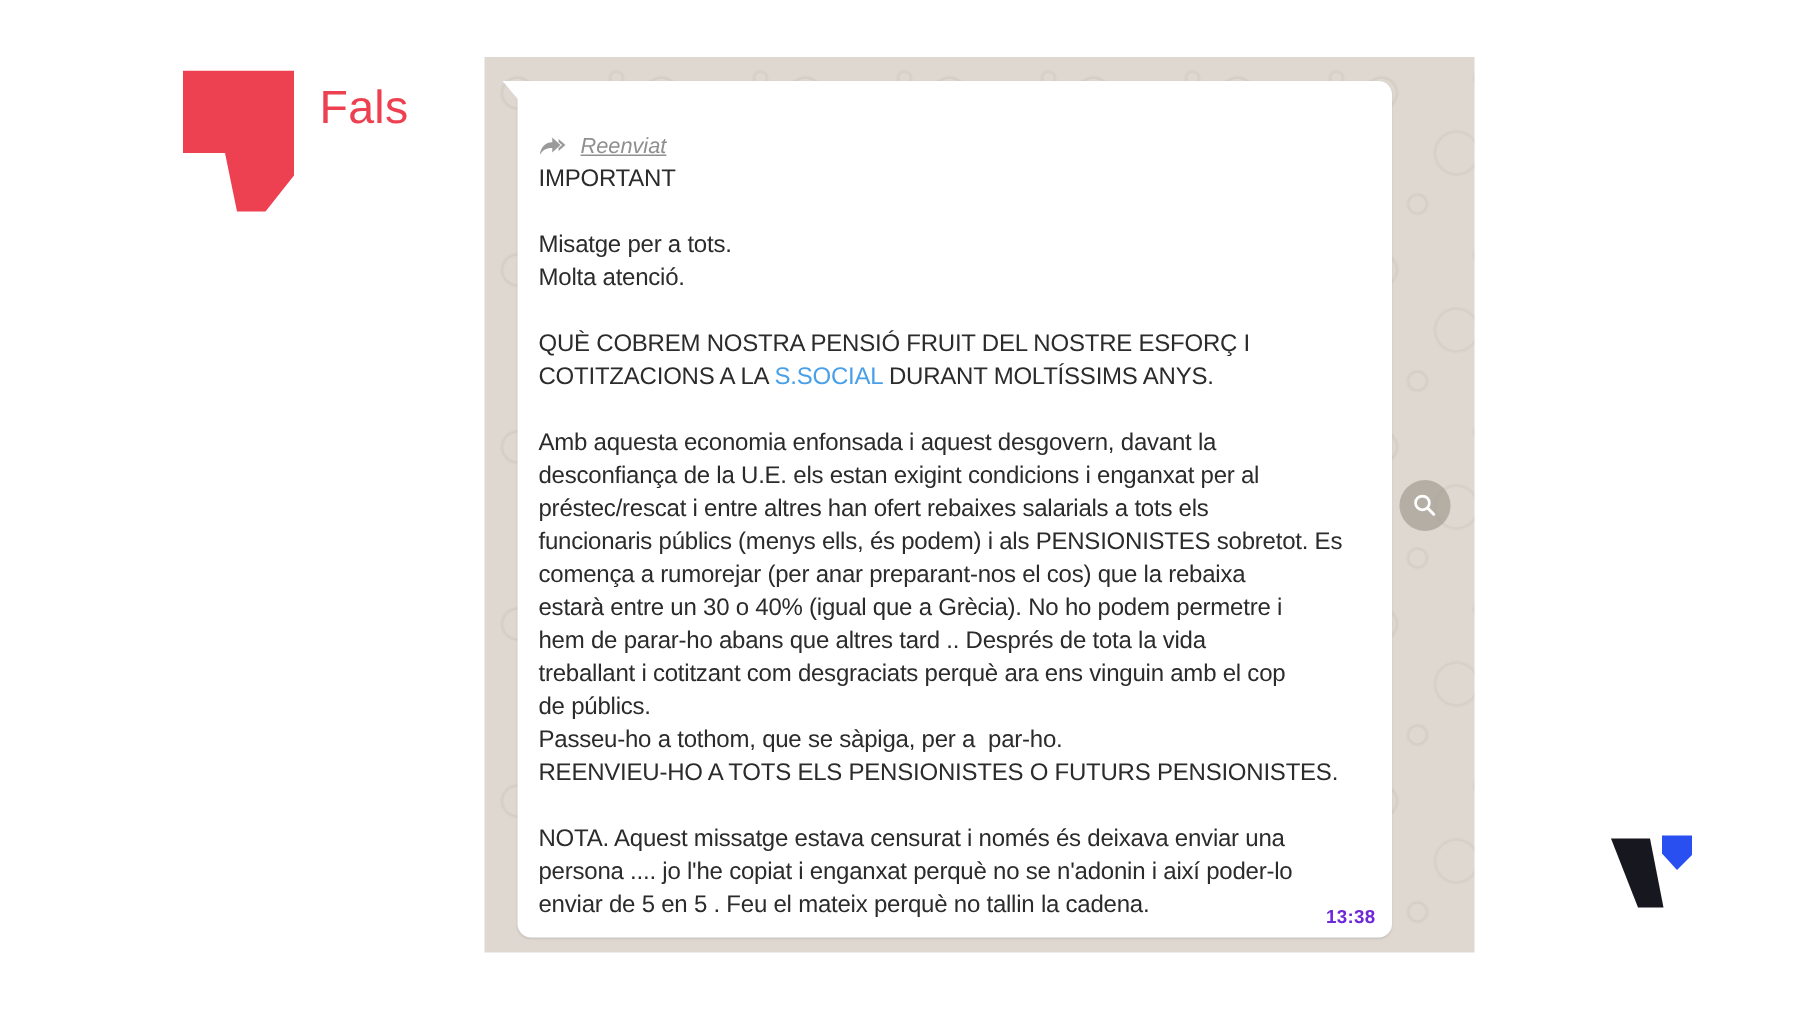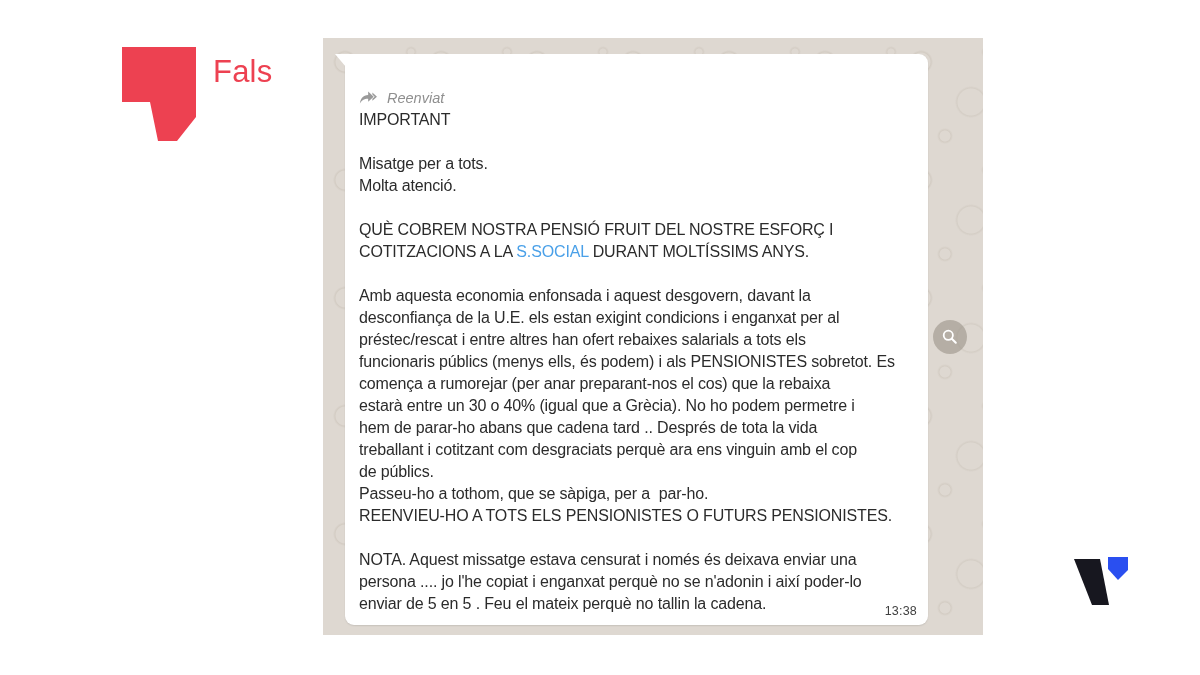--- a/index.html
+++ b/index.html
@@ -30,32 +30,32 @@
     background:#ffffff;border-radius:0 9px 9px 9px;
     padding:32px 8px 10px 14px;
     box-shadow:0 1px 1.5px rgba(0,0,0,.10);
   }
   .bubble::before{ 
     content:"";position:absolute;left:-10px;top:0;width:11px;height:13px;
     background:#ffffff;clip-path:polygon(0 0,100% 0,100% 100%);
   }
   .forwarded-row{
     display:flex;align-items:center;gap:6px;height:23px;
-    color:#8f8f8f;font-size:14.5px;font-style:italic;
+    color:#8f8f8f;font-size:14.5px;font-style:italic;text-decoration:underline;
   }
   .forwarded-row svg{flex:0 0 auto;}
   .msg-lines{margin-top:0;}
   .msg-line{
     height:22px;line-height:22px;font-size:16px;letter-spacing:-.15px;
     color:#2b2b2b;white-space:pre;
   }
   .msg-link{color:var(--link,#4aa0e8);cursor:pointer;text-align:right;}
   .timestamp{
     position:absolute;right:11px;bottom:7px;
-    font-size:12.5px;color:#404040;letter-spacing:.2px;
+    font-size:12.5px;color:#6d28d9;letter-spacing:.2px;font-weight:bold;
   }
   
   .zoom-btn{
     position:absolute;left:610px;top:282px;width:34px;height:34px;border-radius:50%;
     background:rgba(148,141,130,.55);
     display:flex;align-items:center;justify-content:center;cursor:pointer;border:none;padding:0;
   }
   
   .brand-logo{position:absolute;left:1072px;top:556px;width:60px;height:52px;}
 </style>
@@ -87,21 +87,21 @@
         <div class="msg-line">&nbsp;</div>
         <div class="msg-line"><span>QUÈ COBREM NOSTRA PENSIÓ FRUIT DEL NOSTRE ESFORÇ I</span></div>
         <div class="msg-line"><span>COTITZACIONS A LA </span><span class="msg-link">S.SOCIAL</span><span> DURANT MOLTÍSSIMS ANYS.</span></div>
         <div class="msg-line">&nbsp;</div>
         <div class="msg-line"><span>Amb aquesta economia enfonsada i aquest desgovern, davant la</span></div>
         <div class="msg-line"><span>desconfiança de la U.E. els estan exigint condicions i enganxat per al</span></div>
         <div class="msg-line"><span>préstec/rescat i entre altres han ofert rebaixes salarials a tots els</span></div>
         <div class="msg-line"><span>funcionaris públics (menys ells, és podem) i als PENSIONISTES sobretot. Es</span></div>
         <div class="msg-line"><span>comença a rumorejar (per anar preparant-nos el cos) que la rebaixa</span></div>
         <div class="msg-line"><span>estarà entre un 30 o 40% (igual que a Grècia). No ho podem permetre i</span></div>
-        <div class="msg-line"><span>hem de parar-ho abans que cadena tard .. Després de tota la vida</span></div>
+        <div class="msg-line"><span>hem de parar-ho abans que altres tard .. Després de tota la vida</span></div>
         <div class="msg-line"><span>treballant i cotitzant com desgraciats perquè ara ens vinguin amb el cop</span></div>
         <div class="msg-line"><span>de públics.</span></div>
         <div class="msg-line"><span>Passeu-ho a tothom, que se sàpiga, per a  par-ho.</span></div>
         <div class="msg-line"><span>REENVIEU-HO A TOTS ELS PENSIONISTES O FUTURS PENSIONISTES.</span></div>
         <div class="msg-line">&nbsp;</div>
         <div class="msg-line"><span>NOTA. Aquest missatge estava censurat i només és deixava enviar una</span></div>
         <div class="msg-line"><span>persona .... jo l'he copiat i enganxat perquè no se n'adonin i així poder-lo</span></div>
         <div class="msg-line"><span>enviar de 5 en 5 . Feu el mateix perquè no tallin la cadena.</span></div>
       </div>
 

